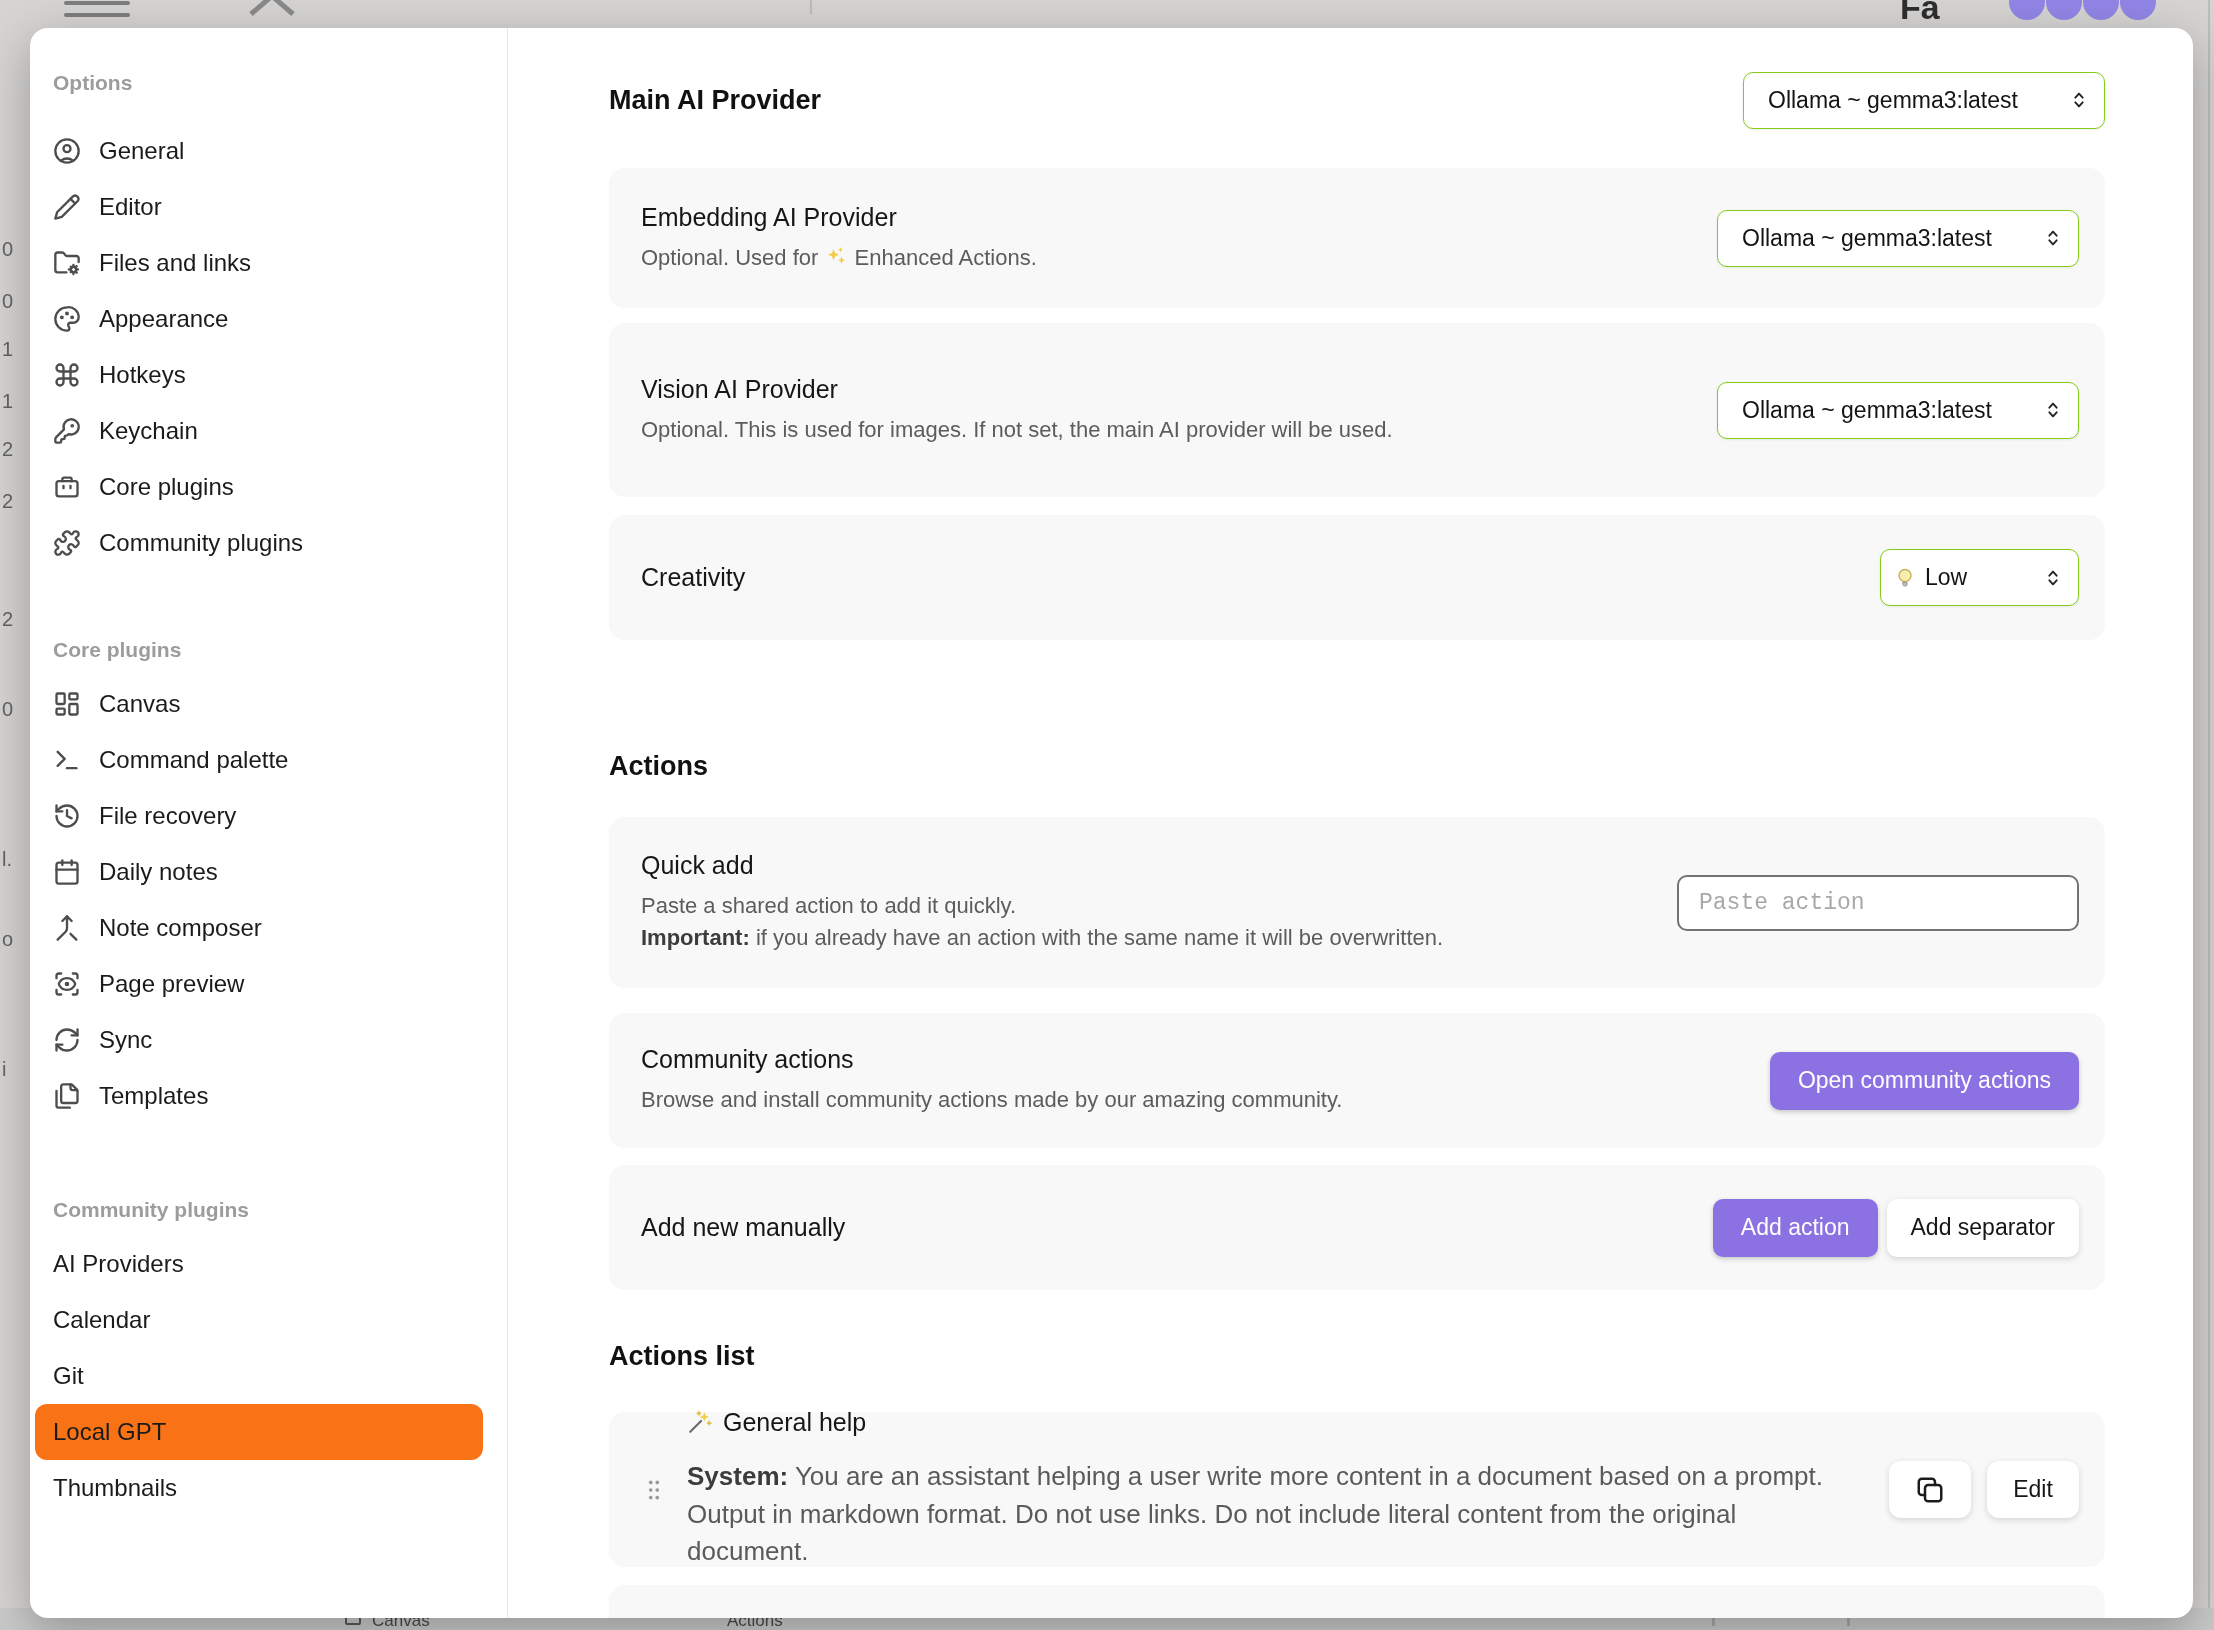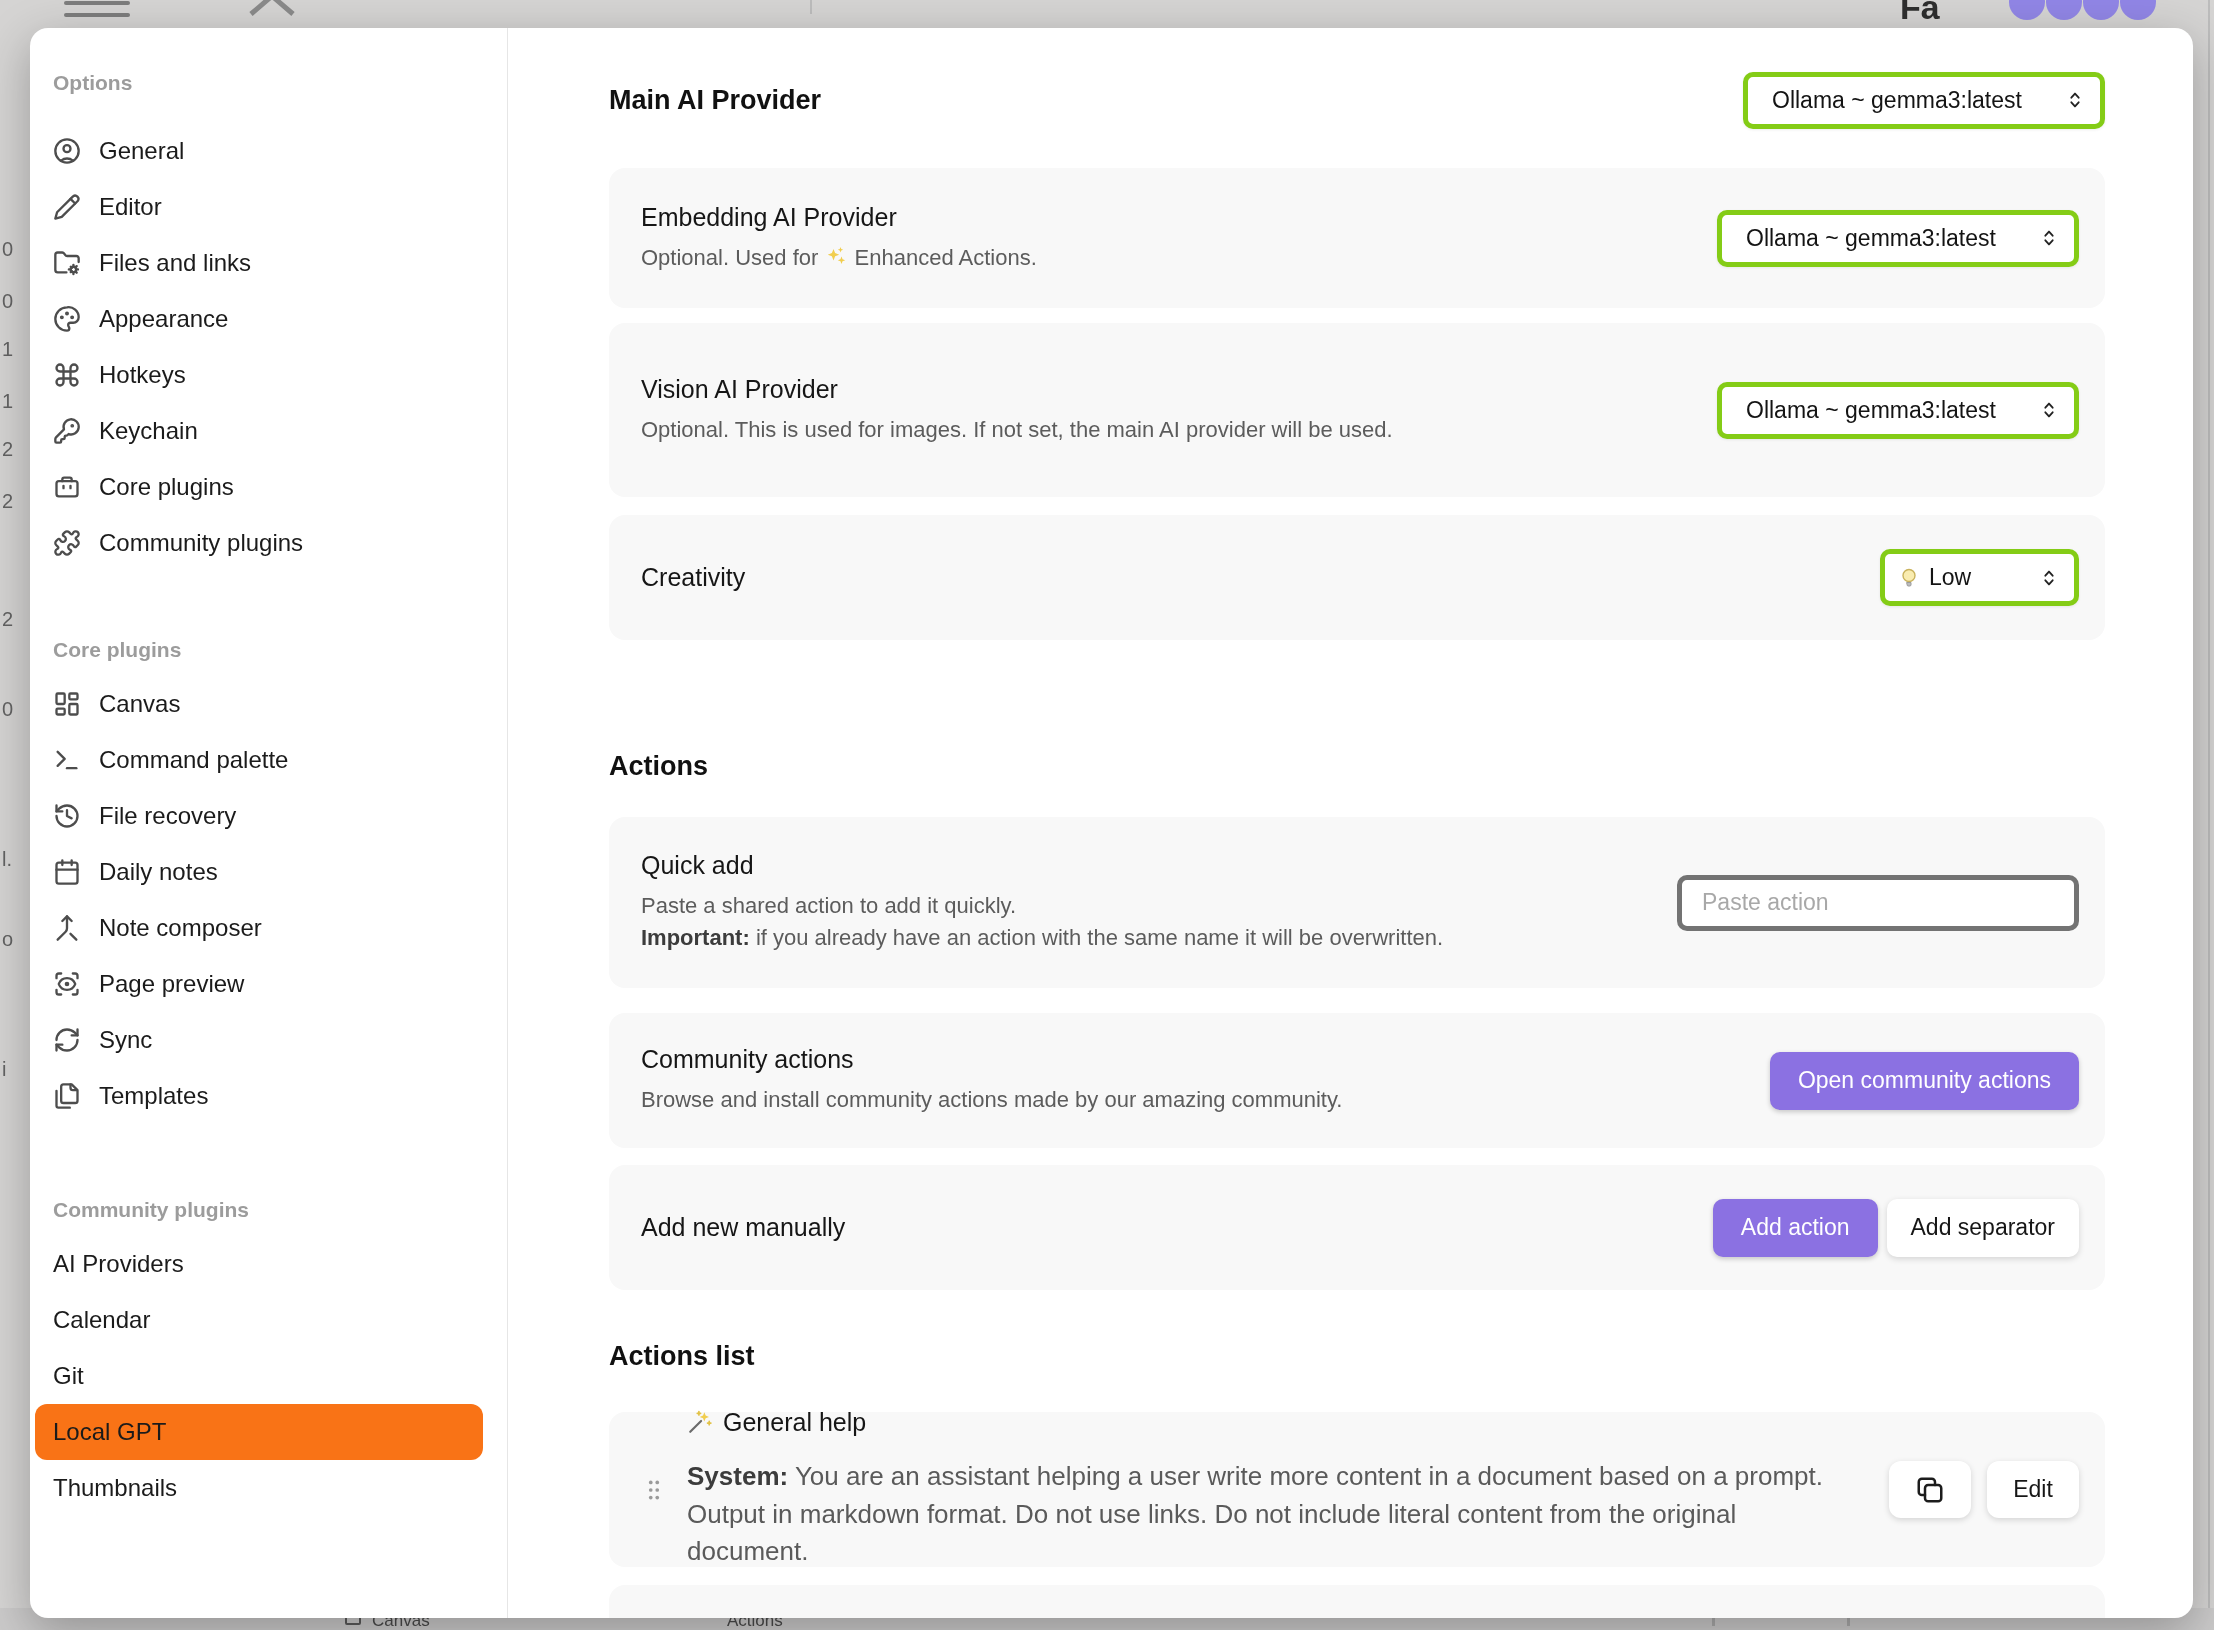--- a/index.html
+++ b/index.html
@@ -54,31 +54,31 @@
   .card.creativity { height:125px; margin-top:18px;gap:18px; }
   .card.quickadd { height:171px; margin-top:31px; }
   .card.quickadd .card-desc { max-width:1010px; }
   .card.community { height:135px; margin-top:25px; }
   .card.addnew { height:125px; margin-top:17px; }
   .card.action-item { height:155px; margin-top:36px; justify-content:flex-start; }
   .card.partial { height:110px; margin-top:18px; }
   .bold-dark { font-weight:700; color:#3c3c3c; }
 
   .select { display:flex; align-items:center; justify-content:space-between; background:#fff;
-    border:5px solid #84cc16; border-radius:10px; height:57px; font-size:23px; color:#141414;
+    border:1px solid #84cc16; border-radius:10px; height:57px; font-size:23px; color:#141414;
     box-shadow:0 1px 3px rgba(0,0,0,.07); cursor:pointer; flex:0 0 auto; }
   .select.provider { width:362px; padding:0 14px 0 24px; }
   .select.small { width:199px; padding:0 14px 0 12px; }
   .select .chev { width:22px; height:22px; color:#222; display:inline-flex; }
   .select .chev svg { width:100%; height:100%; }
   .select .with-icon { display:flex; align-items:center; gap:8px; }
   .select .opt-icon { width:24px; height:24px; display:inline-flex; }
 
-  .paste-input { width:402px; height:56px; border:5px solid #737373; border-radius:10px;
-    font-size:23px; padding:0 20px; color:#0f766e; background:#fff; font-family:Liberation Sans, sans-serif; flex:0 0 auto; }
+  .paste-input { width:402px; height:56px; border:2px solid #737373; border-radius:10px;
+    font-size:23px; padding:0 20px; color:#0f766e; background:#fff; font-family:Liberation Mono, monospace; flex:0 0 auto; }
   .paste-input::placeholder { color:#a8a8a8; }
 
   .btn { border:none; border-radius:10px; height:58px; font-size:23px; font-family:inherit;
     display:inline-flex; align-items:center; justify-content:center; cursor:pointer; }
   .btn.purple { background:#8b71e2; color:#fff; padding:0 28px; box-shadow:0 2px 5px rgba(0,0,0,.2); }
   .btn.white { background:#fff; color:#161616; padding:0 24px; box-shadow:0 2px 6px rgba(0,0,0,.15); }
   .addnew-buttons { display:flex; gap:9px; flex:0 0 auto; }
 
   .grip { color:#9a9a9a; width:26px; height:36px; margin-right:20px; flex:0 0 auto; }
   .grip svg { width:100%; height:100%; }

